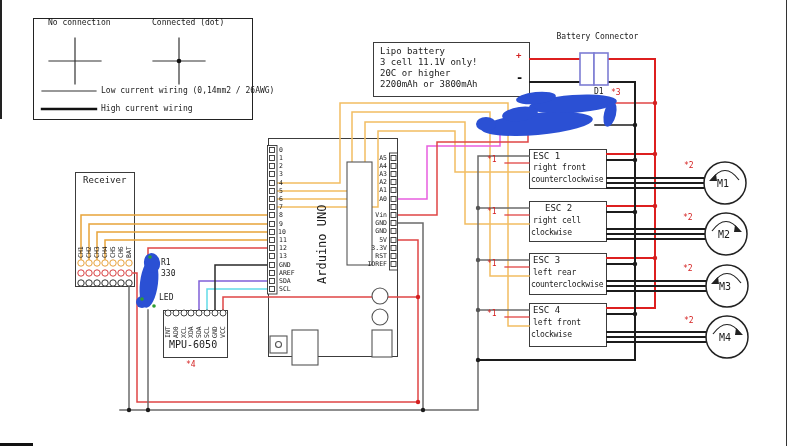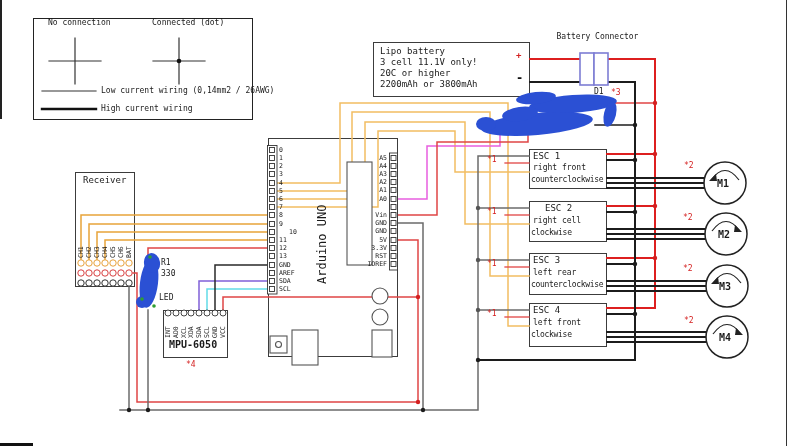--- a/index.html
+++ b/index.html
@@ -7,21 +7,21 @@
         font-family:"DejaVu Sans Mono",monospace;}
   .layer{position:absolute;left:0;top:0;width:800px;height:446px;}
   .box{position:absolute;background:#fff;border:1.3px solid #3c3c3c;box-sizing:border-box;z-index:1;}
   svg.wires{z-index:2;}
   .txt{z-index:3;}
   svg.scribbles{z-index:6;pointer-events:none;}
   .t{position:absolute;color:#1a1a1a;white-space:nowrap;line-height:1;}
   .f65{font-size:6.5px;}
   .f8{font-size:8px;}
   .f9{font-size:9px;}
-  .f10{font-size:10px;font-weight:bold;}
+  .f10{font-size:10px;}
   .f12{font-size:12px;}
   .red{color:var(--annotation_red,#d42020);}
   .ctr{text-align:center;}
   .rgt{text-align:right;}
   .vlab{transform:rotate(-90deg);transform-origin:0 0;}
   .ls{letter-spacing:-0.3px;}
   .edge{position:absolute;background:#222;z-index:4;}
 </style>
 </head>
 <body>
@@ -303,21 +303,21 @@
     <div class="t f65" style="left:279px;top:147px;">0</div>
     <div class="t f65" style="left:279px;top:155px;">1</div>
     <div class="t f65" style="left:279px;top:163px;">2</div>
     <div class="t f65" style="left:279px;top:171px;">3</div>
     <div class="t f65" style="left:279px;top:180px;">4</div>
     <div class="t f65" style="left:279px;top:188px;">5</div>
     <div class="t f65" style="left:279px;top:196px;">6</div>
     <div class="t f65" style="left:279px;top:204px;">7</div>
     <div class="t f65" style="left:279px;top:212px;">8</div>
     <div class="t f65" style="left:279px;top:221px;">9</div>
-    <div class="t f65" style="left:289px;top:229px;">10</div>
+    <div class="t f65" style="left:278px;top:229px;">10</div>
     <div class="t f65" style="left:279px;top:237px;text-align:right;">11</div>
     <div class="t f65" style="left:279px;top:245px;">12</div>
     <div class="t f65" style="left:279px;top:253px;">13</div>
     <div class="t f65" style="left:279px;top:262px;">GND</div>
     <div class="t f65" style="left:279px;top:270px;">AREF</div>
     <div class="t f65" style="left:279px;top:278px;">SDA</div>
     <div class="t f65" style="left:279px;top:286px;">SCL</div>
     <div class="t f65 rgt" style="left:361px;top:155px;width:26px;">A5</div>
     <div class="t f65 rgt" style="left:361px;top:163px;width:26px;">A4</div>
     <div class="t f65 rgt" style="left:361px;top:171px;width:26px;">A3</div>

